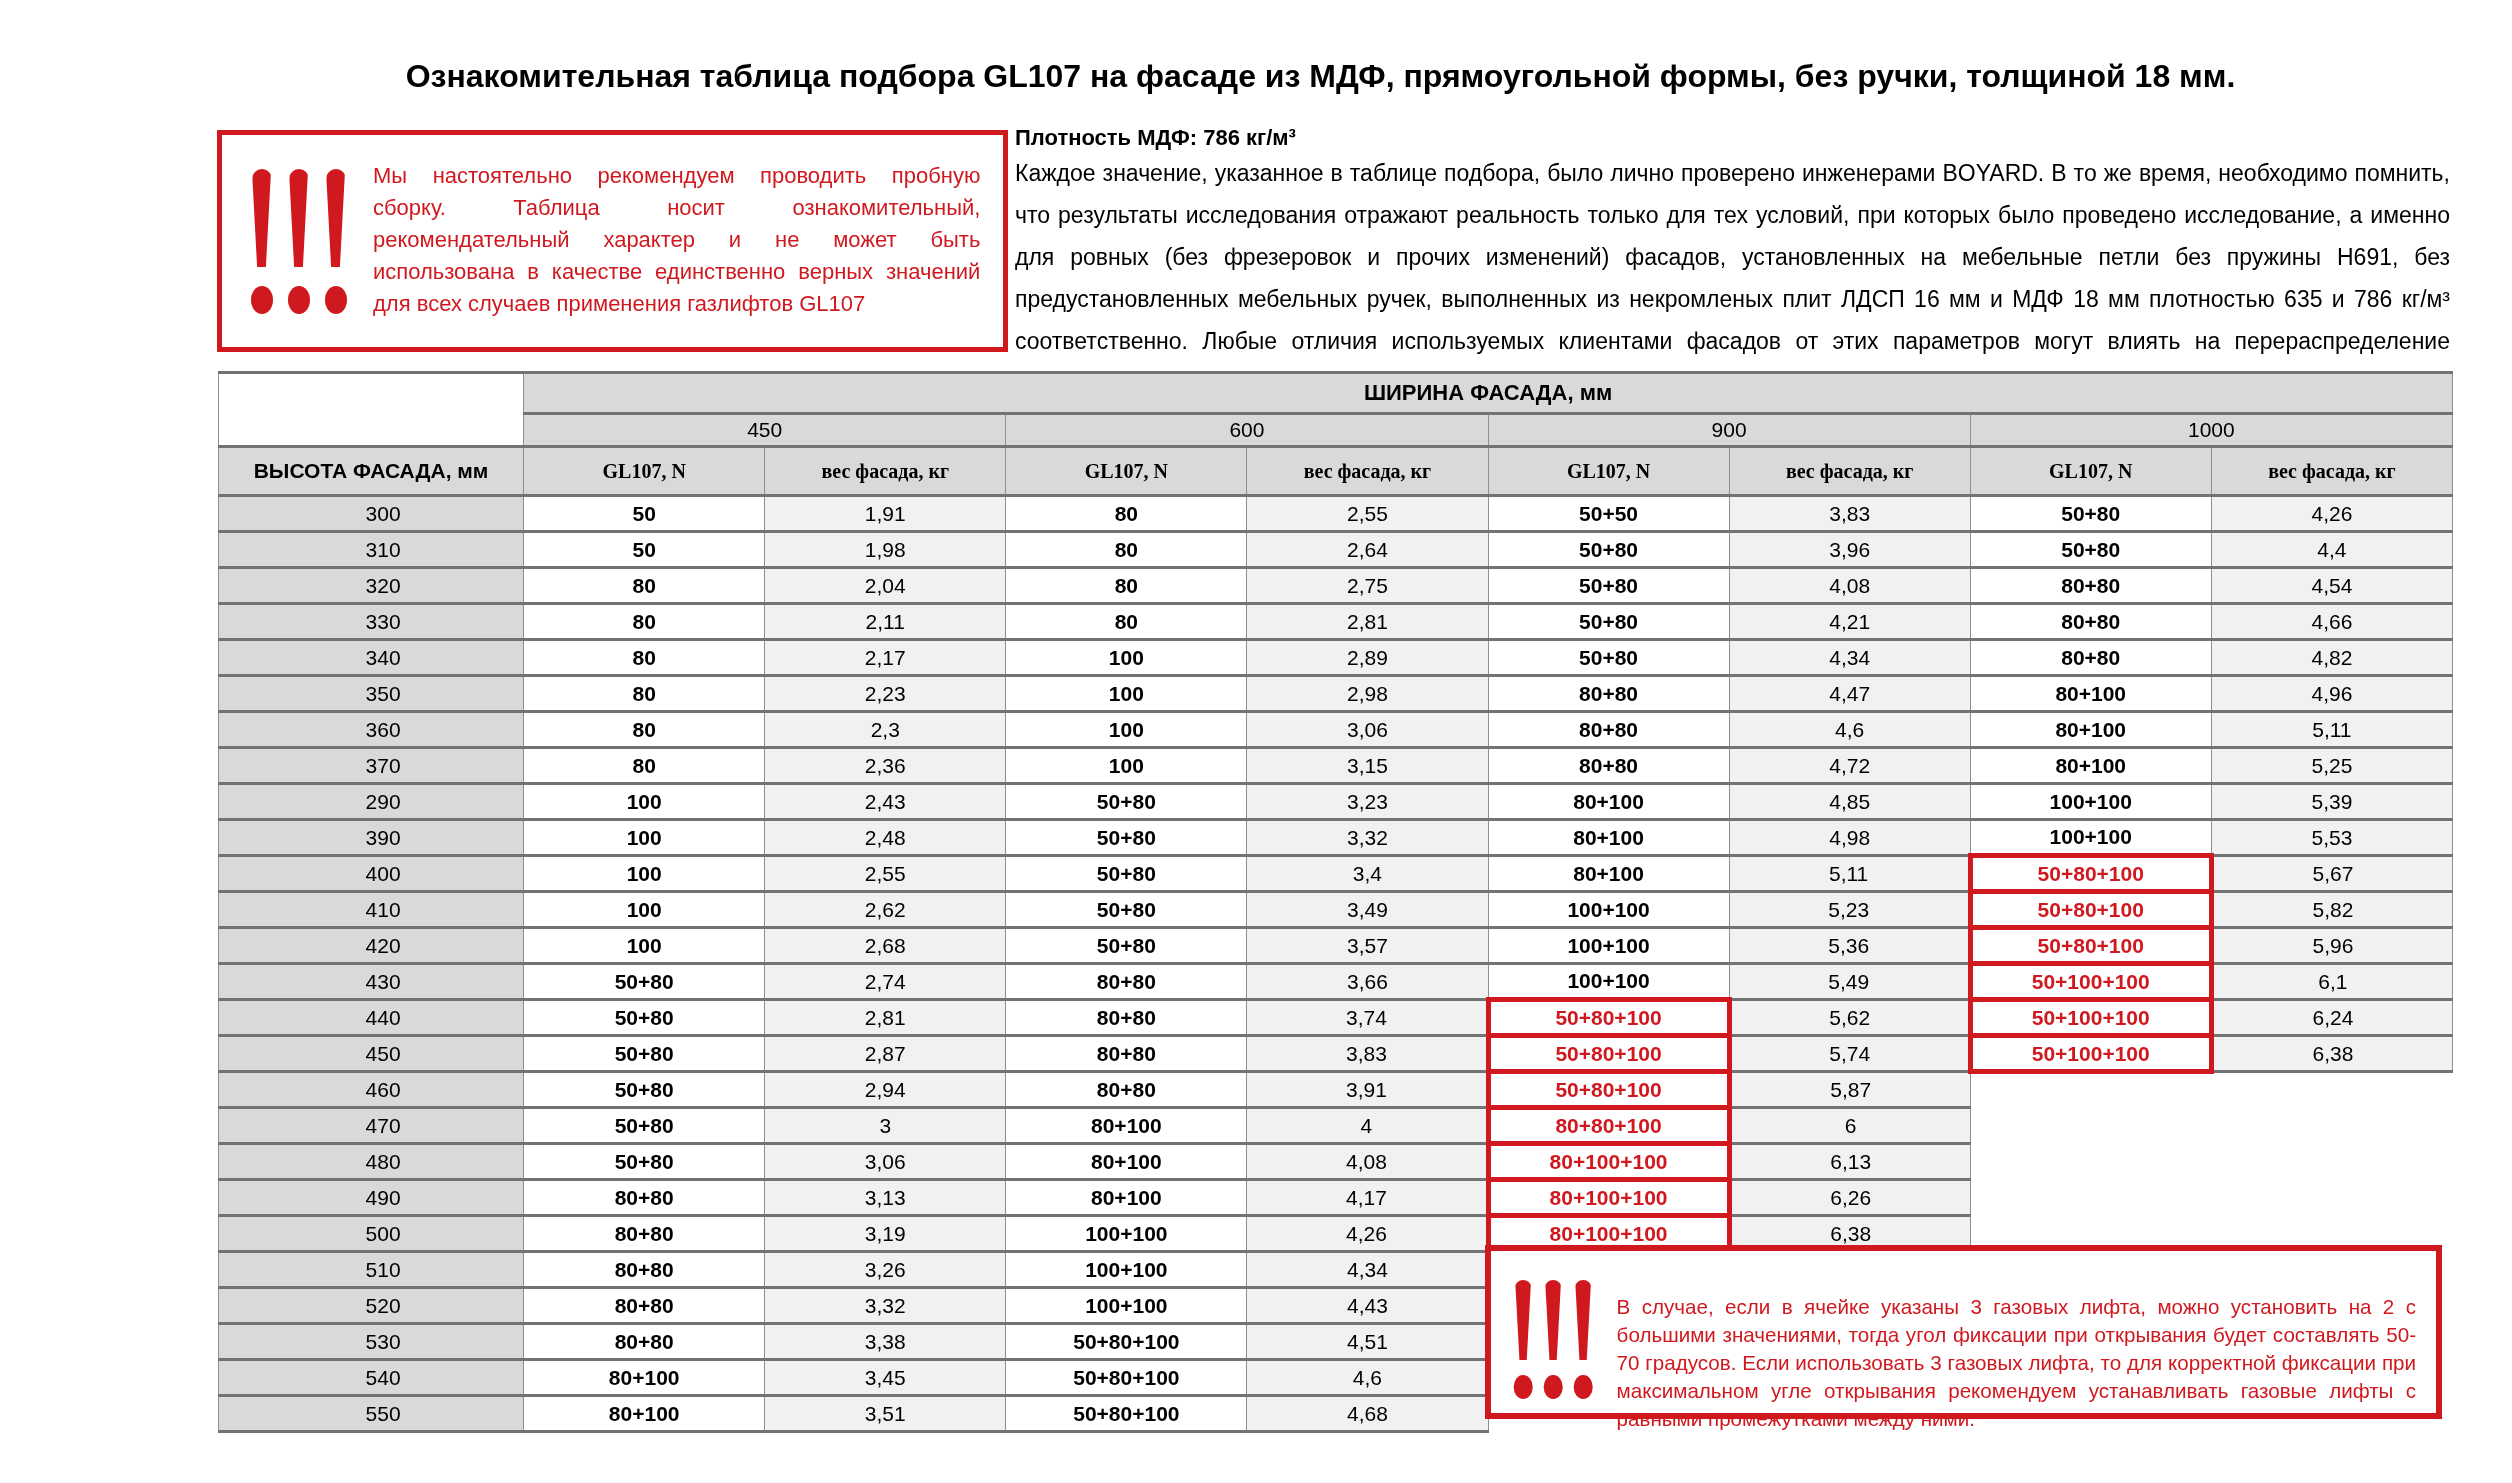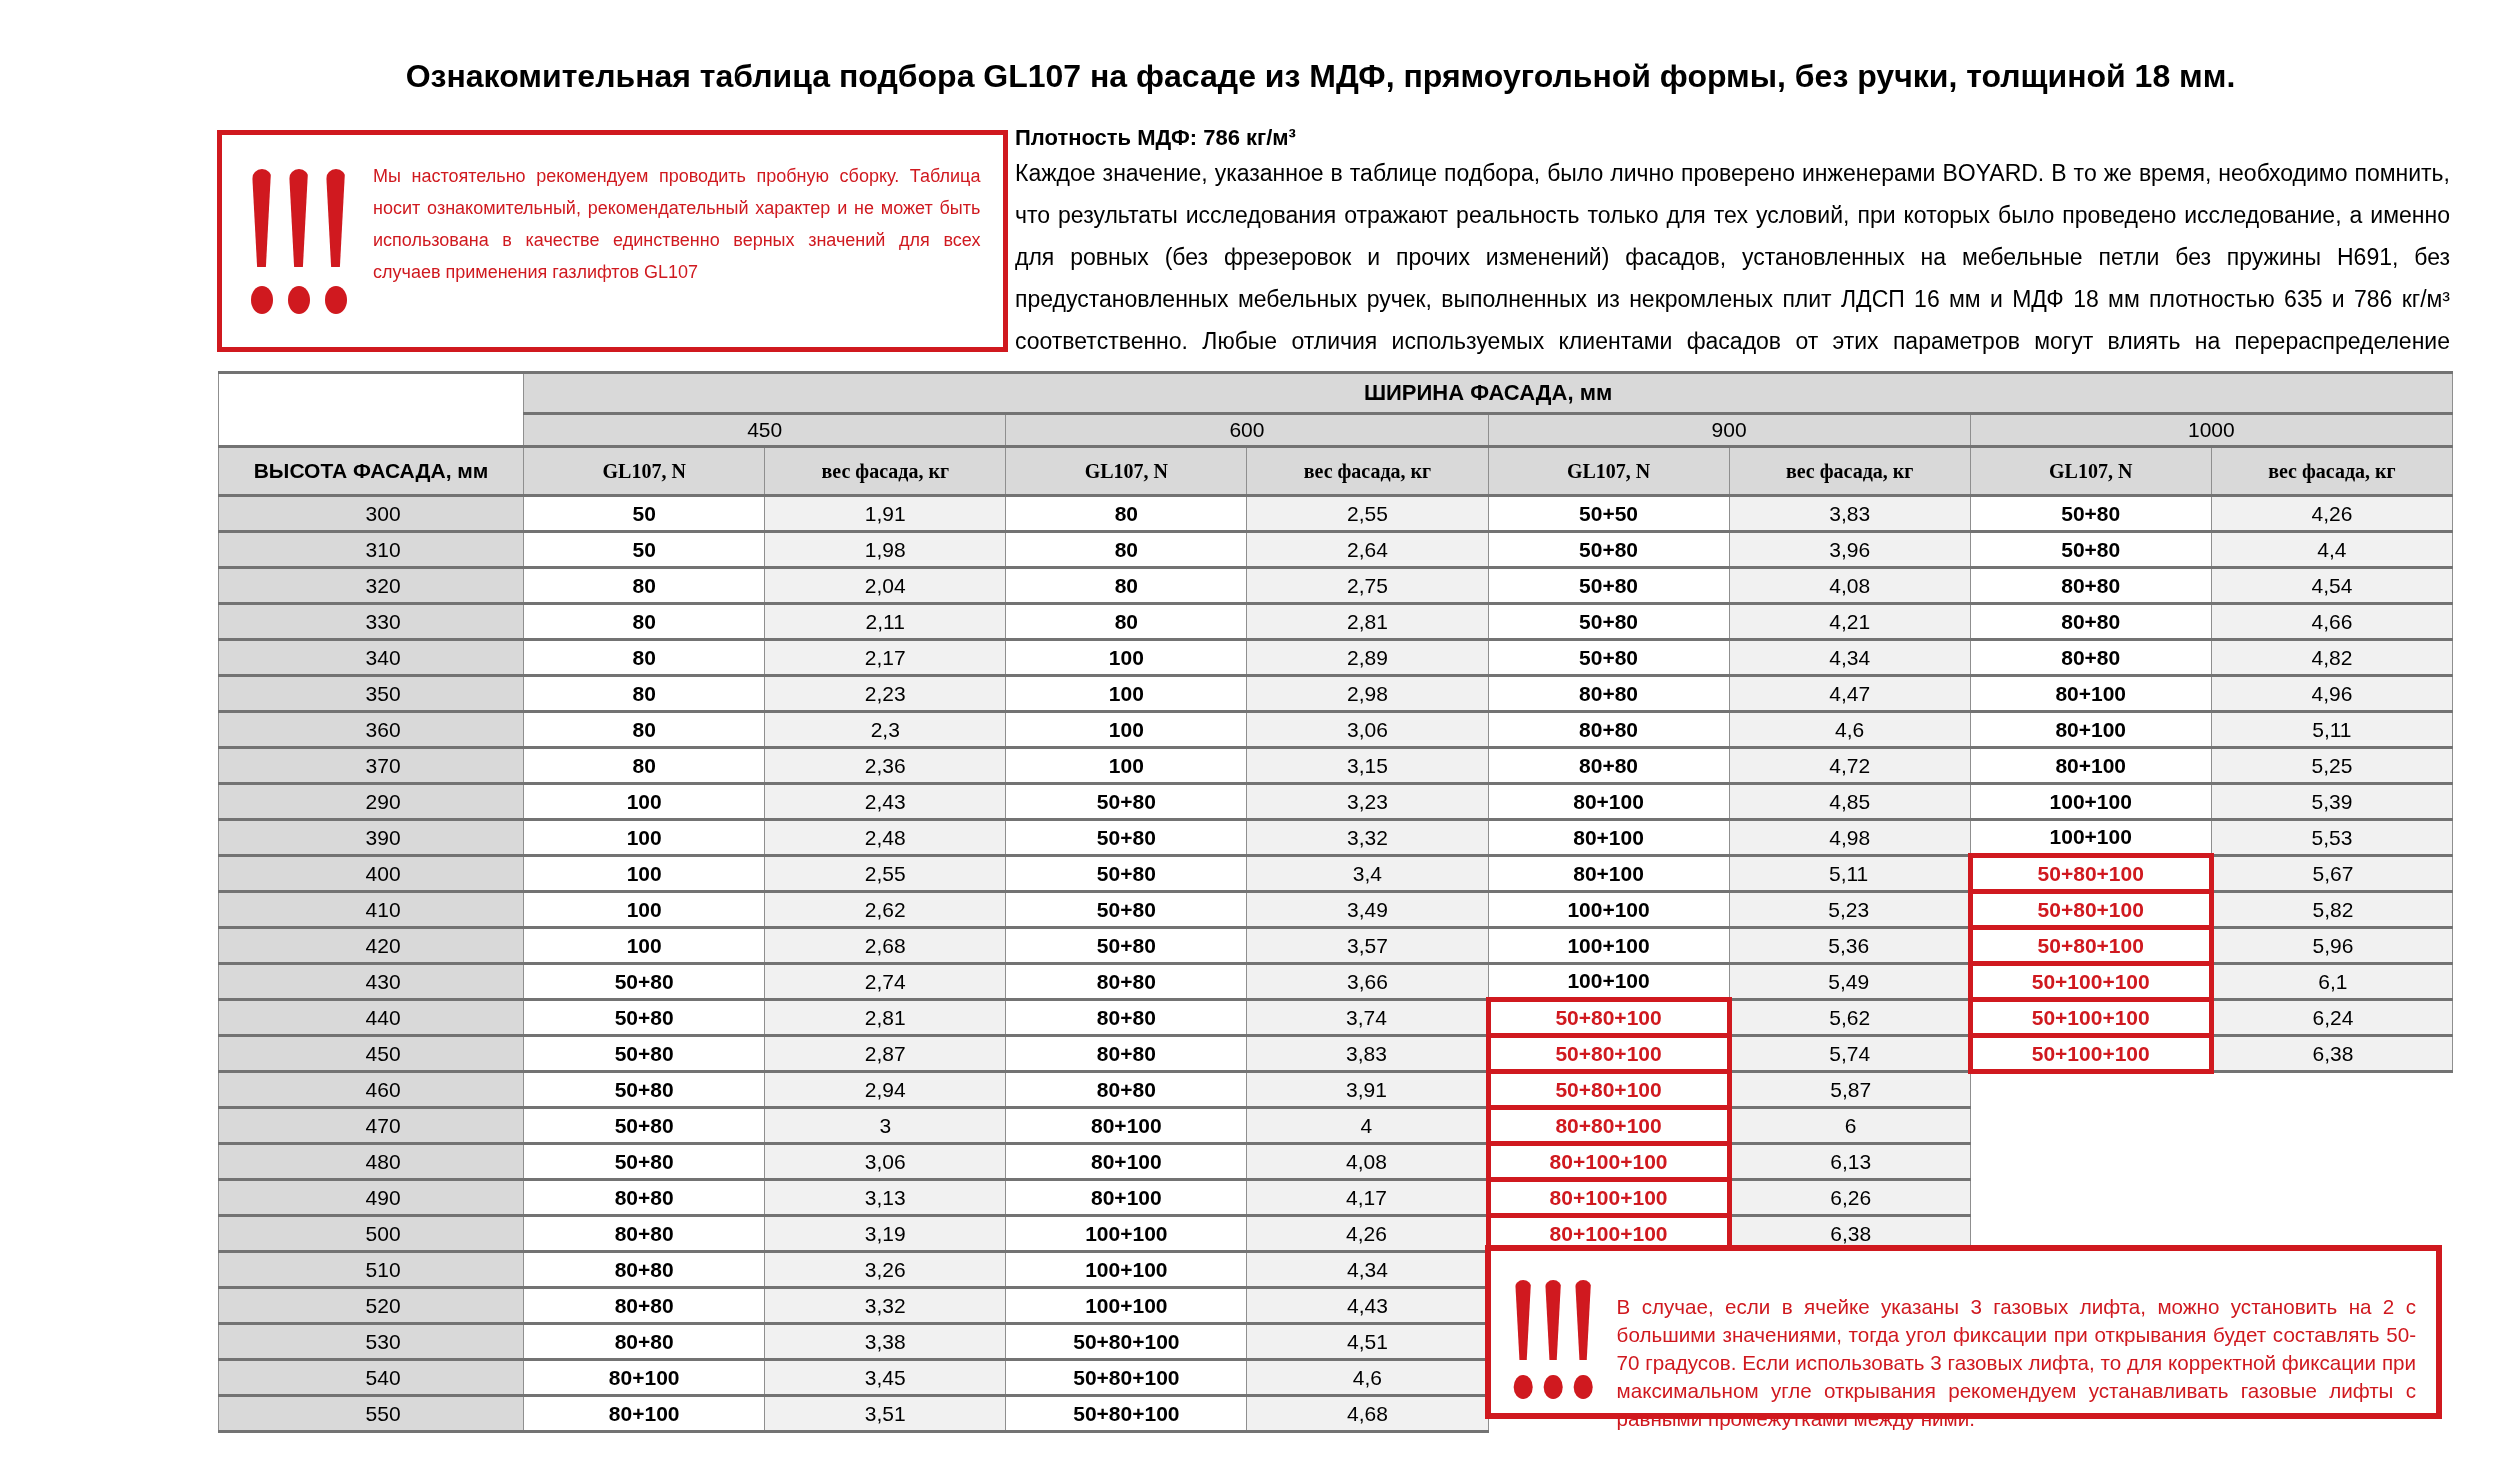--- a/index.html
+++ b/index.html
@@ -25,21 +25,21 @@
   
   .warn-box{
     position:absolute;border:5px solid var(--red);
     display:flex;align-items:flex-start;background:#fff;
   }
   .warn-box.top-left{left:217px;top:130px;width:791px;height:222px;padding:25px 22.6px 15px 28px;}
   .warn-box.bottom-right{left:1485px;top:1245px;width:957px;height:174px;border-width:6px;padding:24px 20px 15px 22.6px;}
   .warn-text{
     color:var(--red);text-align:justify;flex:1;
   }
-  .warn-box.top-left .warn-text{font-size:18px;line-height:32px;margin-left:26px;}
+  .warn-box.top-left .warn-text{font-size:22px;line-height:32px;margin-left:26px;}
   .warn-box.bottom-right .warn-text{font-size:20.6px;line-height:28px;margin-left:24px;margin-top:18px;}
 
   
   .bang{display:flex;gap:14px;flex:0 0 auto;margin-top:9px;}
   .bang i{display:block;position:relative;width:23px;height:145px;}
   .bang i::before{
     content:"";position:absolute;top:0;left:50%;transform:translateX(-50%);
     width:20px;height:98px;background:var(--red);
     border-radius:10px 10px 5px 5px;
     clip-path:polygon(2% 0,98% 0,72% 100%,28% 100%);

